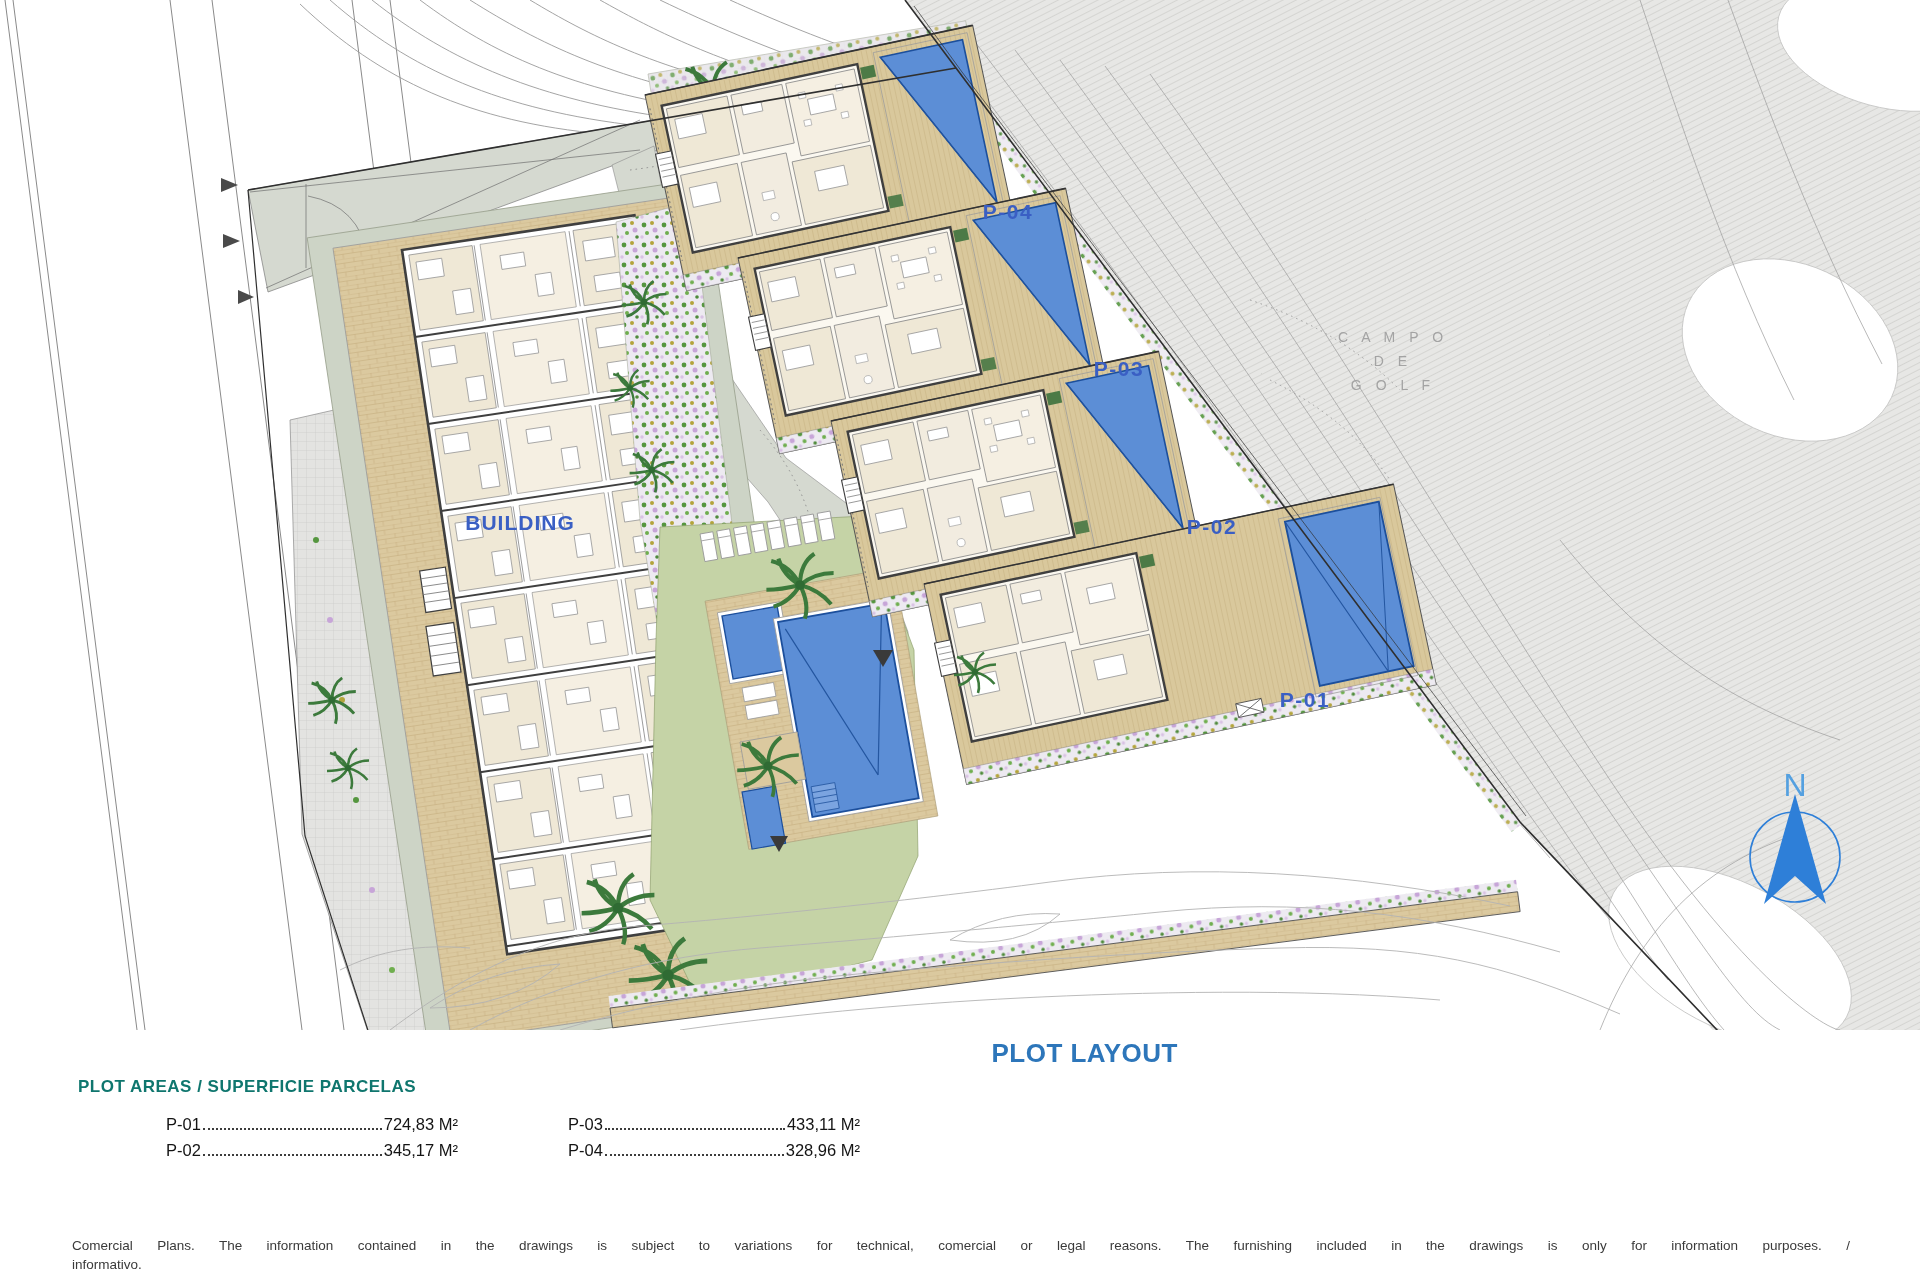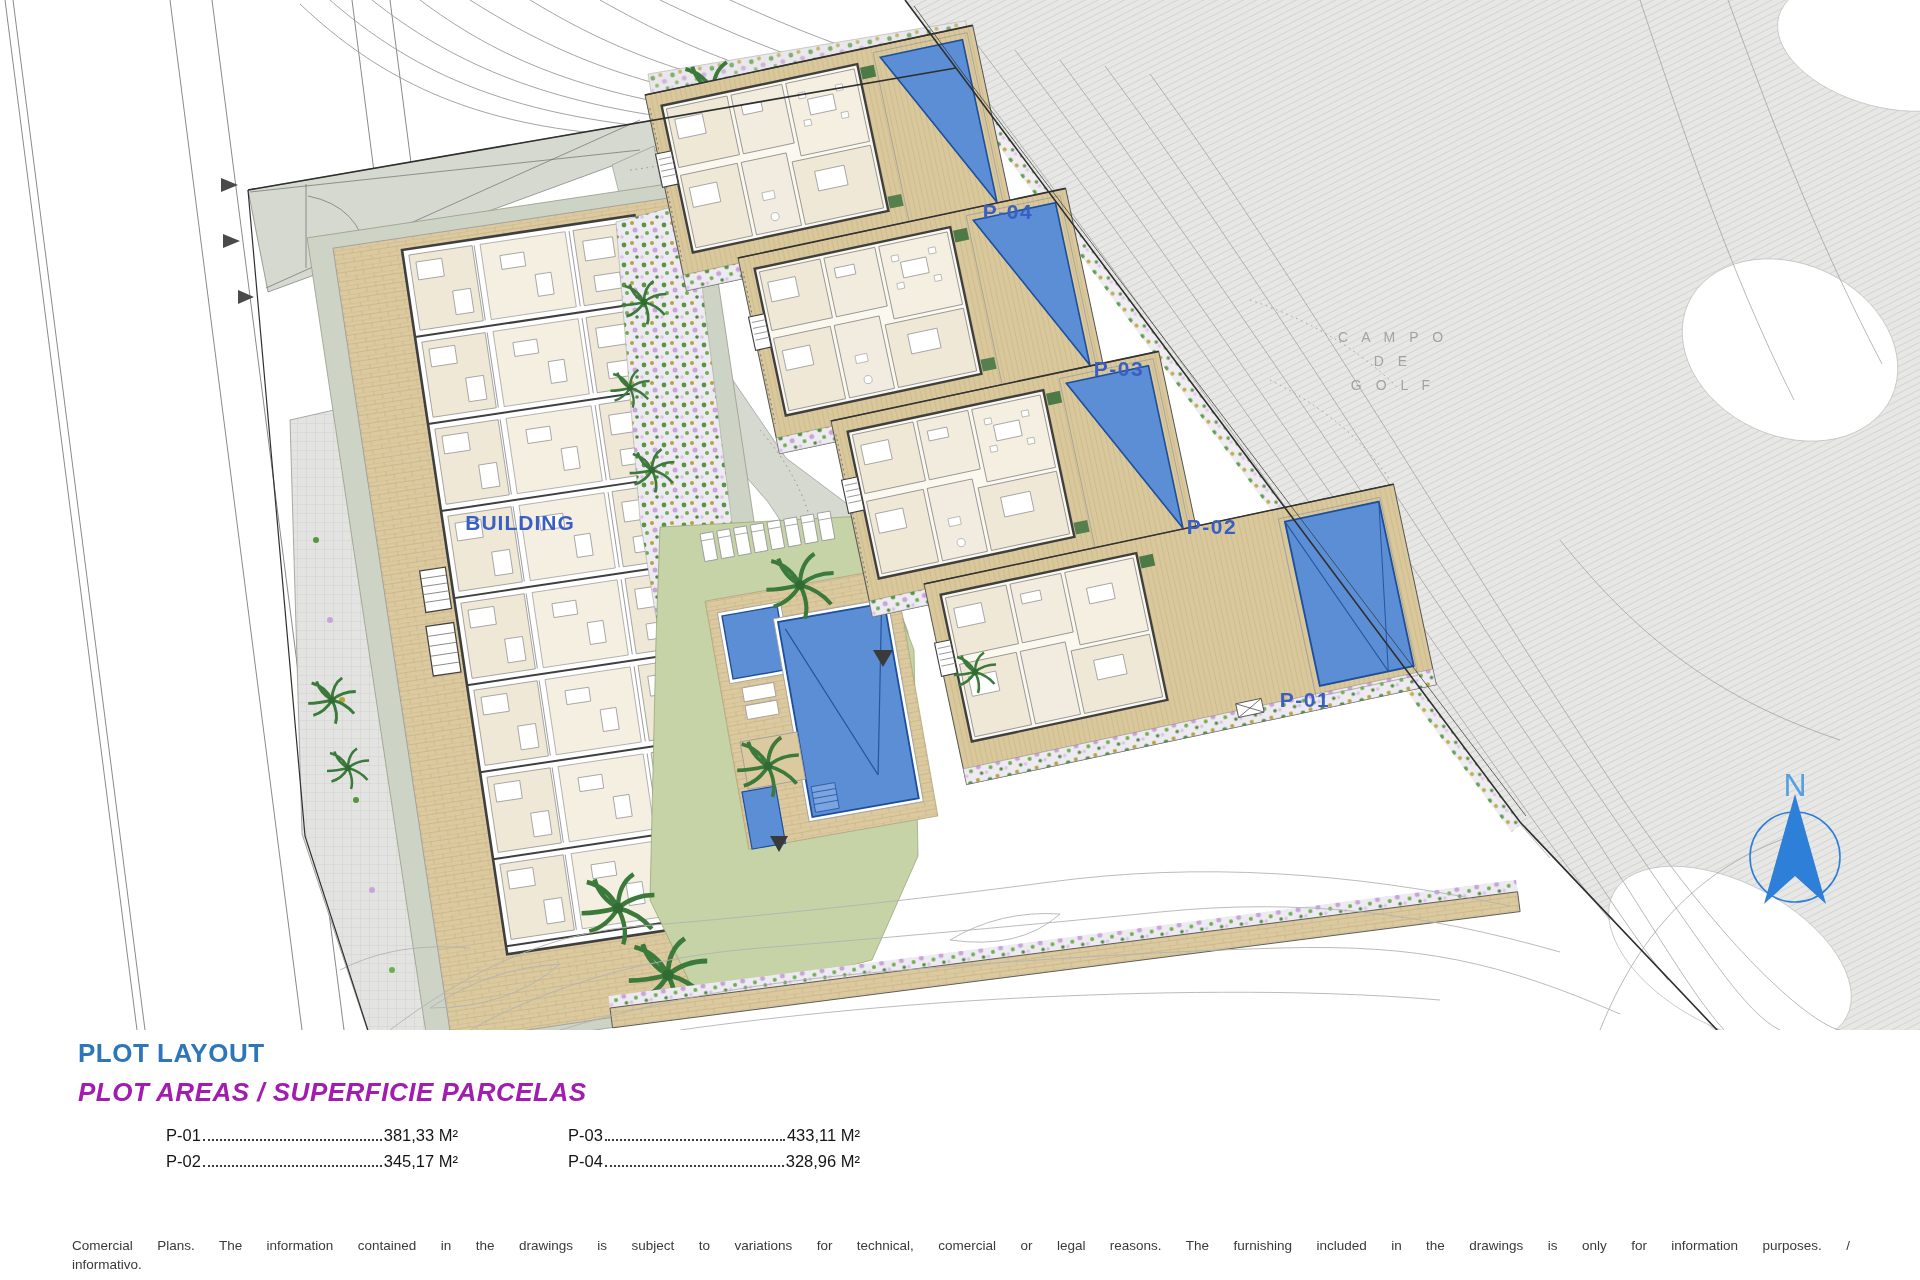--- a/index.html
+++ b/index.html
@@ -4,22 +4,22 @@
 <style>
   html,body{margin:0;padding:0;}
   body{width:1920px;height:1280px;background:#fff;font-family:"Liberation Sans",sans-serif;overflow:hidden;position:relative;}
   #stage{position:absolute;inset:0;}
   svg text{font-family:"Liberation Sans",sans-serif;}
   .plot-label{font-size:21px;font-weight:bold;fill:#3a5fc4;letter-spacing:1.5px;}
   .bldg-label{font-size:21px;font-weight:bold;fill:#3a5fc4;letter-spacing:1px;}
   .golf-label{font-size:14px;fill:#a3a3a3;letter-spacing:5px;}
   .north-n{font-size:32px;fill:#54a0e0;}
   .legend{position:absolute;left:78px;top:1038px;width:1100px;}
-  .legend h1{margin:0 0 8px 0;font-size:26px;font-weight:bold;color:#2d76ba;letter-spacing:.5px;}
-  .legend h2{margin:0;font-size:26px;font-weight:bold;color:#a21caf;letter-spacing:.5px;font-style:italic;}
+  .legend h1{margin:0 0 8px 0;font-size:26px;font-weight:bold;color:#2d76ba;letter-spacing:.5px;text-align:right;}
+  .legend h2{margin:0;font-size:17px;font-weight:bold;color:#0f766e;letter-spacing:.5px;}
   .entries{margin:18px 0 0 88px;display:grid;grid-template-columns:292px 292px;column-gap:110px;row-gap:7px;}
   .entry{display:flex;align-items:flex-end;font-size:16.5px;color:#141414;}
   .entry .leader{flex:1;border-bottom:2px dotted #3c3c3c;margin:0 2px 4px 2px;}
   .disclaimer{position:absolute;left:72px;top:1236px;width:1778px;font-size:13.5px;line-height:19px;color:#3a3a3a;}
   .disclaimer .jline{text-align:justify;text-align-last:justify;word-spacing:4px;}
   .disclaimer .lline{text-align:left;}
 </style>
 </head>
 <body>
 
@@ -346,21 +346,21 @@
 </svg>
 
   
   <div class="legend">
     <h1>PLOT LAYOUT</h1>
     <h2>PLOT AREAS / SUPERFICIE PARCELAS</h2>
     <div class="entries">
       <div class="entry">
         <span>P-01</span>
         <span class="leader"></span>
-        <span>381,33 M²</span>
+        <span>724,83 M²</span>
       </div>
       <div class="entry">
         <span>P-03</span>
         <span class="leader"></span>
         <span>433,11 M²</span>
       </div>
       <div class="entry">
         <span>P-02</span>
         <span class="leader"></span>
         <span>345,17 M²</span>

